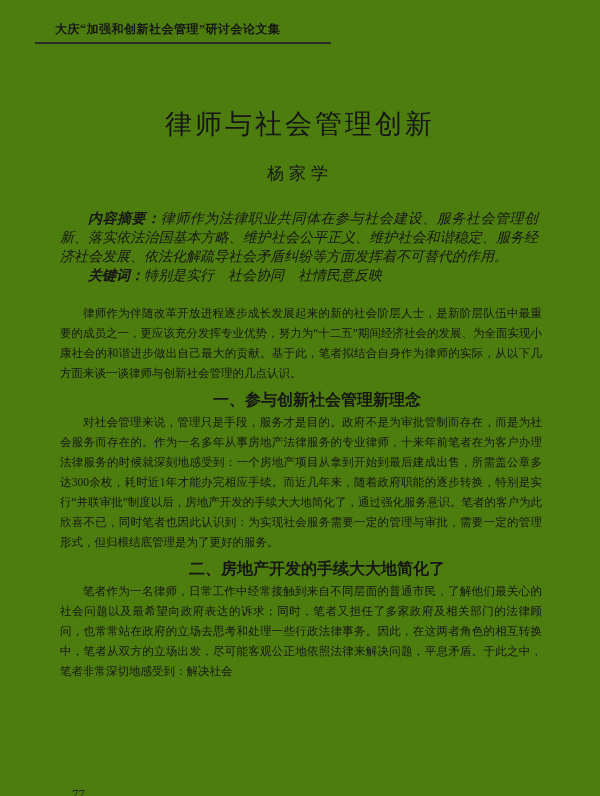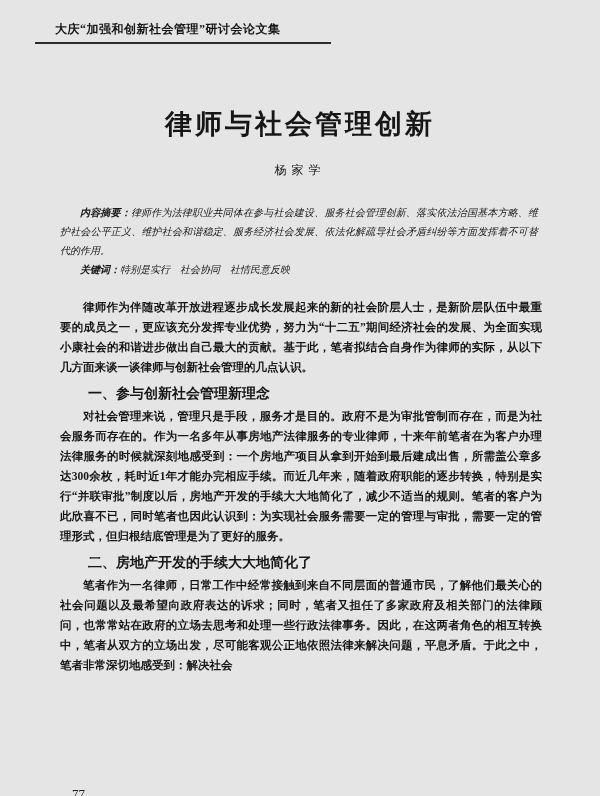--- a/index.html
+++ b/index.html
@@ -5,21 +5,21 @@
   html, body {
     margin: 0;
     padding: 0;
     background: #ffffff;
   }
   .page {
     position: relative;
     width: 600px;
     height: 796px;
     margin: 0 auto;
-    background: #e5e5e5;
+    background: #4d7c0f;
     overflow: hidden;
     font-family: "Liberation Serif", serif;
     color: #161616;
   }
   .header {
     position: absolute;
     top: 21px;
     left: 35px;
     width: 296px;
     box-sizing: border-box;
@@ -28,61 +28,60 @@
     font-size: 12px;
     font-weight: 700;
     letter-spacing: 0.5px;
     white-space: nowrap;
   }
   .title {
     margin: 0;
     padding-top: 106px;
     text-align: center;
     font-size: 27px;
-    font-weight: 700;
+    font-weight: 400;
     letter-spacing: 3px;
   }
   .author {
     margin-top: 20px;
     text-align: center;
-    font-size: 12px;
+    font-size: 17px;
     letter-spacing: 5px;
   }
   .abstract {
     margin: 24px 62px 15px 60px;
-    font-size: 10px;
+    font-size: 14px;
     line-height: 19px;
     text-align: justify;
     font-style: italic;
   }
   .abstract p {
     margin: 0;
     text-indent: 2em;
   }
   .label {
     font-weight: 700;
   }
   .body-text {
     margin: 18px 58px 0 60px;
     font-size: 11.5px;
     line-height: 20px;
     text-align: justify;
   }
   .body-text p.para {
     margin: 0;
     text-indent: 2em;
-    font-weight: bold;
   }
   .sec-heading {
     margin: 7px 0 2px;
-    font-size: 14px;
+    font-size: 16px;
     font-weight: 700;
     text-indent: 2em;
     line-height: 20px;
-    text-align: left;
+    text-align: center;
   }
   .page-number {
     position: absolute;
     left: 72px;
     top: 786px;
     font-size: 13px;
     color: #222;
   }
 </style>
 </head>
@@ -100,21 +99,21 @@
 
   <div class="abstract">
     <p><span class="label">内容摘要：</span><span>律师作为法律职业共同体在参与社会建设、服务社会管理创新、落实依法治国基本方略、维护社会公平正义、维护社会和谐稳定、服务经济社会发展、依法化解疏导社会矛盾纠纷等方面发挥着不可替代的作用。</span></p>
     <p><span class="label">关键词：</span><span>特别是实行　社会协同　社情民意反映</span></p>
   </div>
 
   <div class="body-text">
     <p class="para">律师作为伴随改革开放进程逐步成长发展起来的新的社会阶层人士，是新阶层队伍中最重要的成员之一，更应该充分发挥专业优势，努力为“十二五”期间经济社会的发展、为全面实现小康社会的和谐进步做出自己最大的贡献。基于此，笔者拟结合自身作为律师的实际，从以下几方面来谈一谈律师与创新社会管理的几点认识。</p>
 
     <h2 class="sec-heading">一、参与创新社会管理新理念</h2>
-    <p class="para">对社会管理来说，管理只是手段，服务才是目的。政府不是为审批管制而存在，而是为社会服务而存在的。作为一名多年从事房地产法律服务的专业律师，十来年前笔者在为客户办理法律服务的时候就深刻地感受到：一个房地产项目从拿到开始到最后建成出售，所需盖公章多达300余枚，耗时近1年才能办完相应手续。而近几年来，随着政府职能的逐步转换，特别是实行“并联审批”制度以后，房地产开发的手续大大地简化了，减少不适当的规则。笔者的客户为此欣喜不已，同时笔者也因此认识到：为实现社会服务需要一定的管理与审批，需要一定的管理形式，但归根结底管理是为了更好的服务。</p>
+    <p class="para">对社会管理来说，管理只是手段，服务才是目的。政府不是为审批管制而存在，而是为社会服务而存在的。作为一名多年从事房地产法律服务的专业律师，十来年前笔者在为客户办理法律服务的时候就深刻地感受到：一个房地产项目从拿到开始到最后建成出售，所需盖公章多达300余枚，耗时近1年才能办完相应手续。而近几年来，随着政府职能的逐步转换，特别是实行“并联审批”制度以后，房地产开发的手续大大地简化了，通过强化服务意识。笔者的客户为此欣喜不已，同时笔者也因此认识到：为实现社会服务需要一定的管理与审批，需要一定的管理形式，但归根结底管理是为了更好的服务。</p>
 
     <h2 class="sec-heading">二、房地产开发的手续大大地简化了</h2>
     <p class="para">笔者作为一名律师，日常工作中经常接触到来自不同层面的普通市民，了解他们最关心的社会问题以及最希望向政府表达的诉求；同时，笔者又担任了多家政府及相关部门的法律顾问，也常常站在政府的立场去思考和处理一些行政法律事务。因此，在这两者角色的相互转换中，笔者从双方的立场出发，尽可能客观公正地依照法律来解决问题，平息矛盾。于此之中，笔者非常深切地感受到：解决社会</p>
   </div>
 
   <div class="page-number">77</div>
 
 </div>
 
 </body></html>

